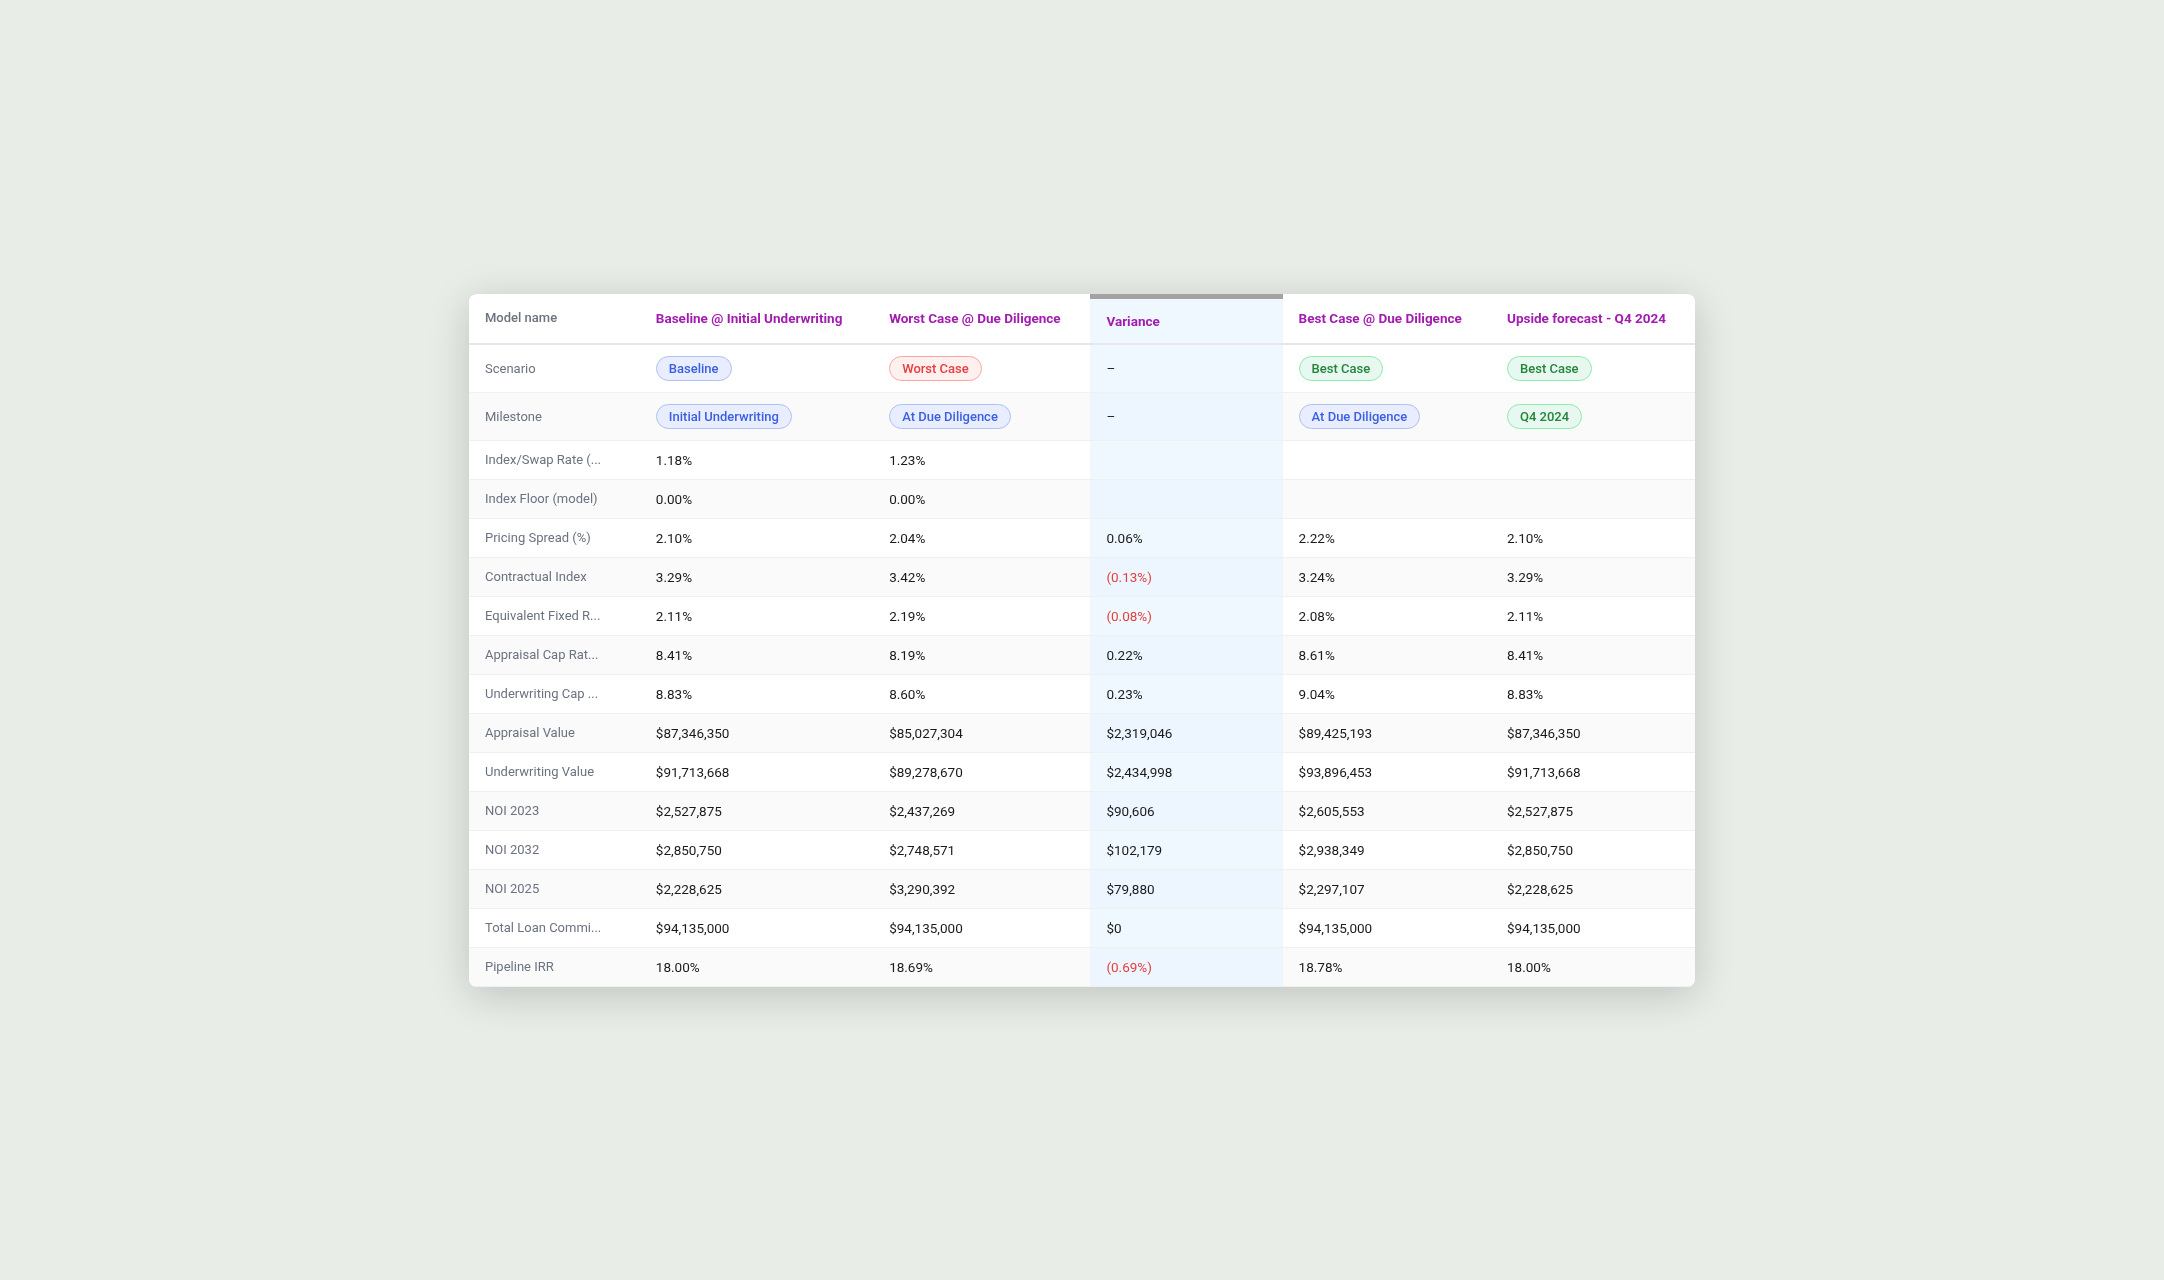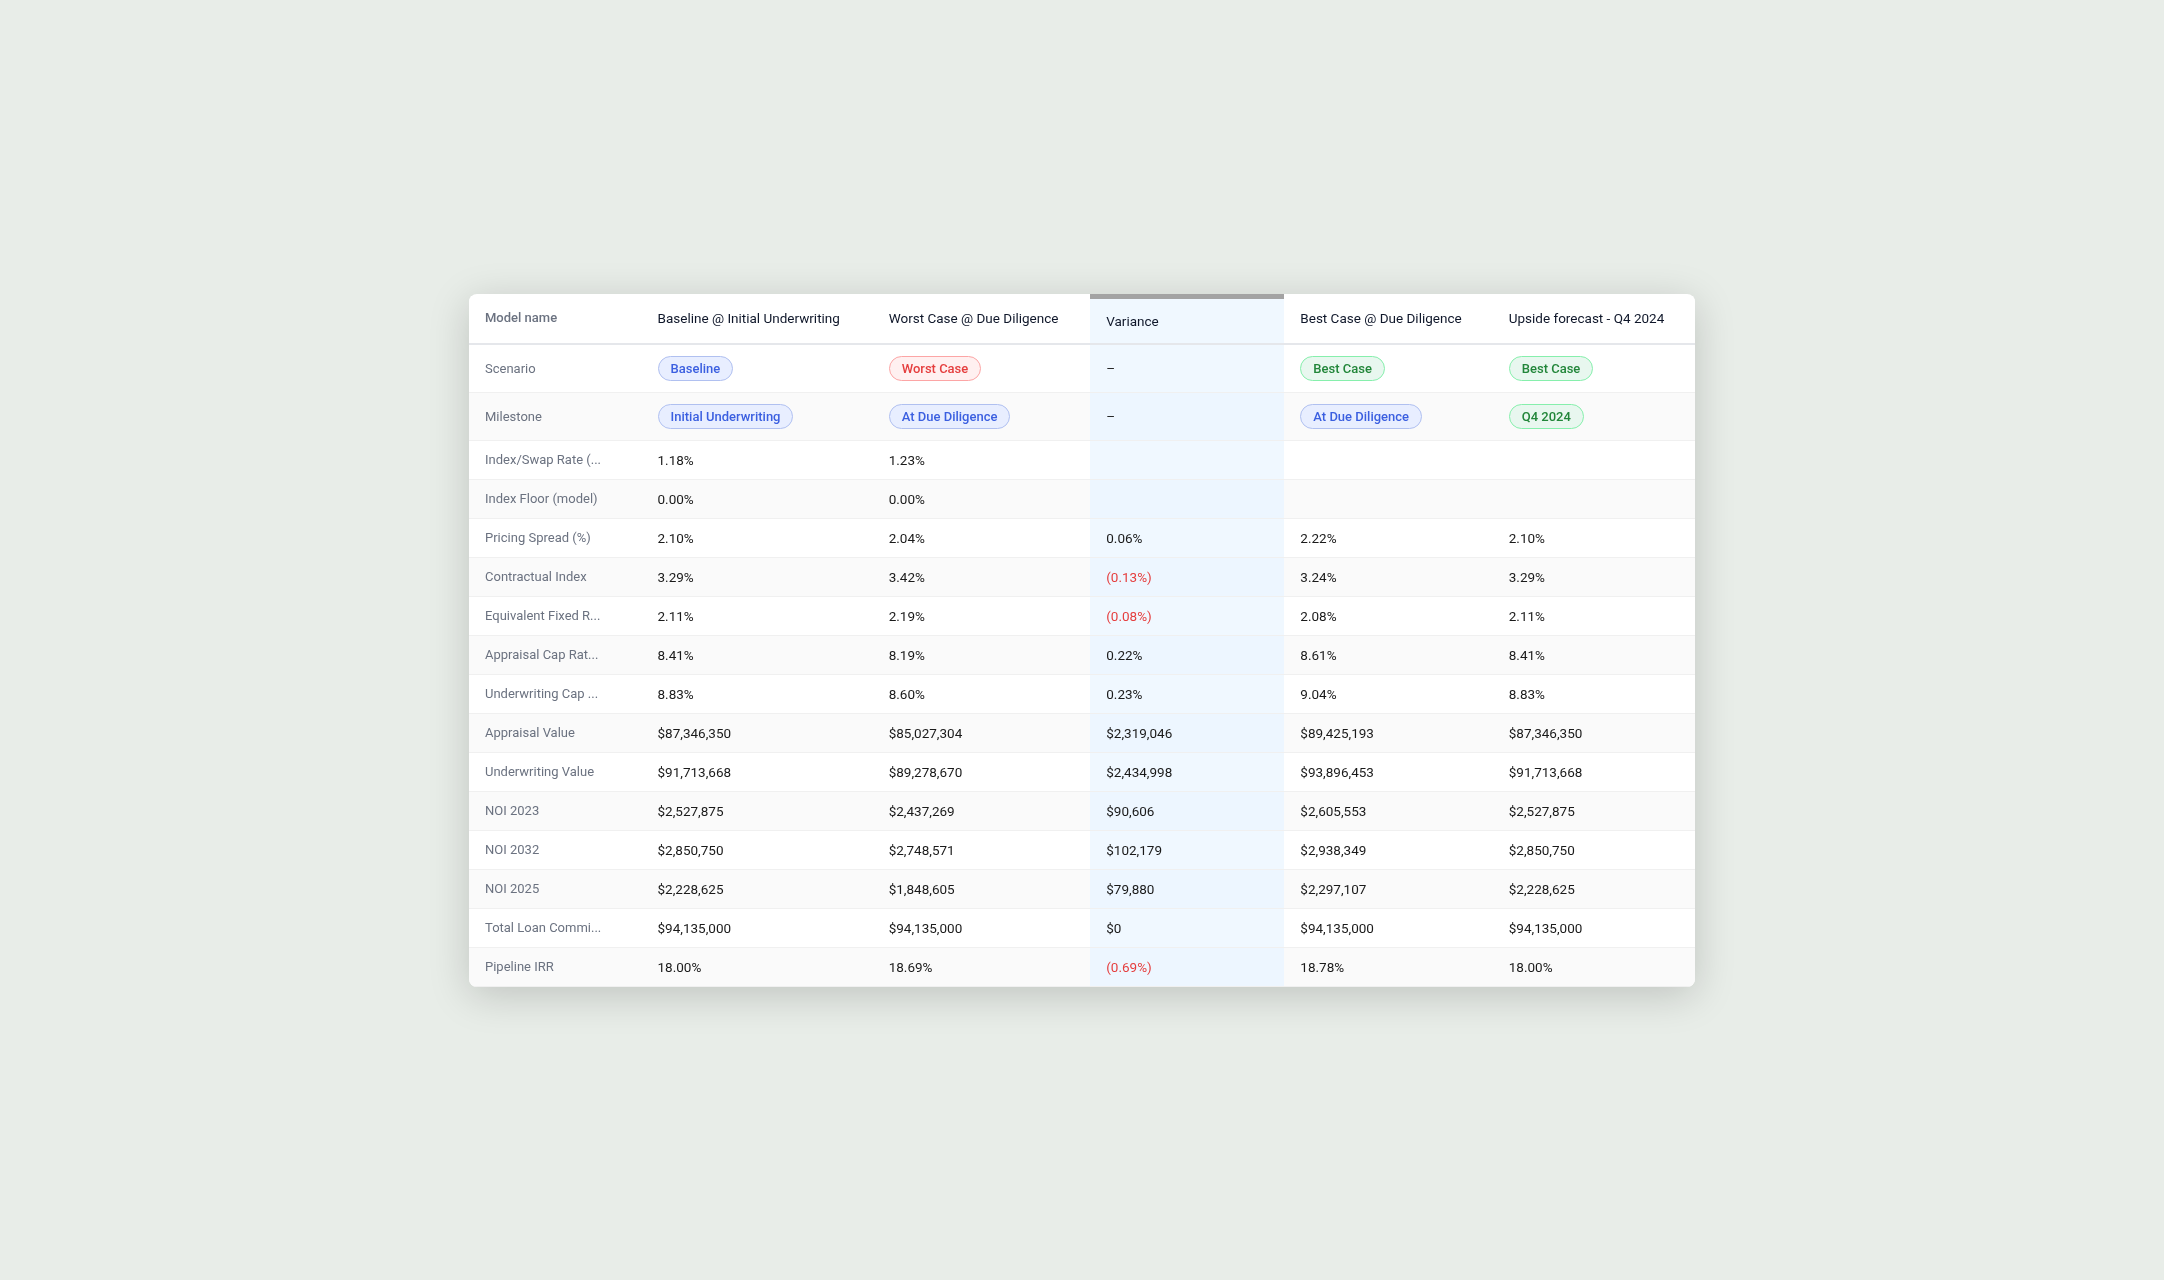--- a/index.html
+++ b/index.html
@@ -25,23 +25,23 @@
     }
     table {
       width: 100%;
       border-collapse: collapse;
       font-size: 14px;
     }
     thead th {
       background: white;
       padding: 14px 16px;
       text-align: left;
-      font-weight: 400;
+      font-weight: 700;
       font-size: 13.5px;
-      color: #0f172a;
+      color: #a21caf;
       border-bottom: 2px solid #e5e7eb;
       vertical-align: top;
       min-width: 180px;
     }
     thead th:first-child {
       color: #6b7280;
       font-weight: 500;
       font-size: 13px;
       min-width: 160px;
     }
@@ -322,21 +322,21 @@
             <td>NOI 2032</td>
             <td>$2,850,750</td>
             <td>$2,748,571</td>
             <td class="variance-col">$102,179</td>
             <td>$2,938,349</td>
             <td>$2,850,750</td>
           </tr>
           <tr>
             <td>NOI 2025</td>
             <td>$2,228,625</td>
-            <td>$1,848,605</td>
+            <td>$3,290,392</td>
             <td class="variance-col">$79,880</td>
             <td>$2,297,107</td>
             <td>$2,228,625</td>
           </tr>
           <tr>
             <td>Total Loan Commi...</td>
             <td>$94,135,000</td>
             <td>$94,135,000</td>
             <td class="variance-col">$0</td>
             <td>$94,135,000</td>

